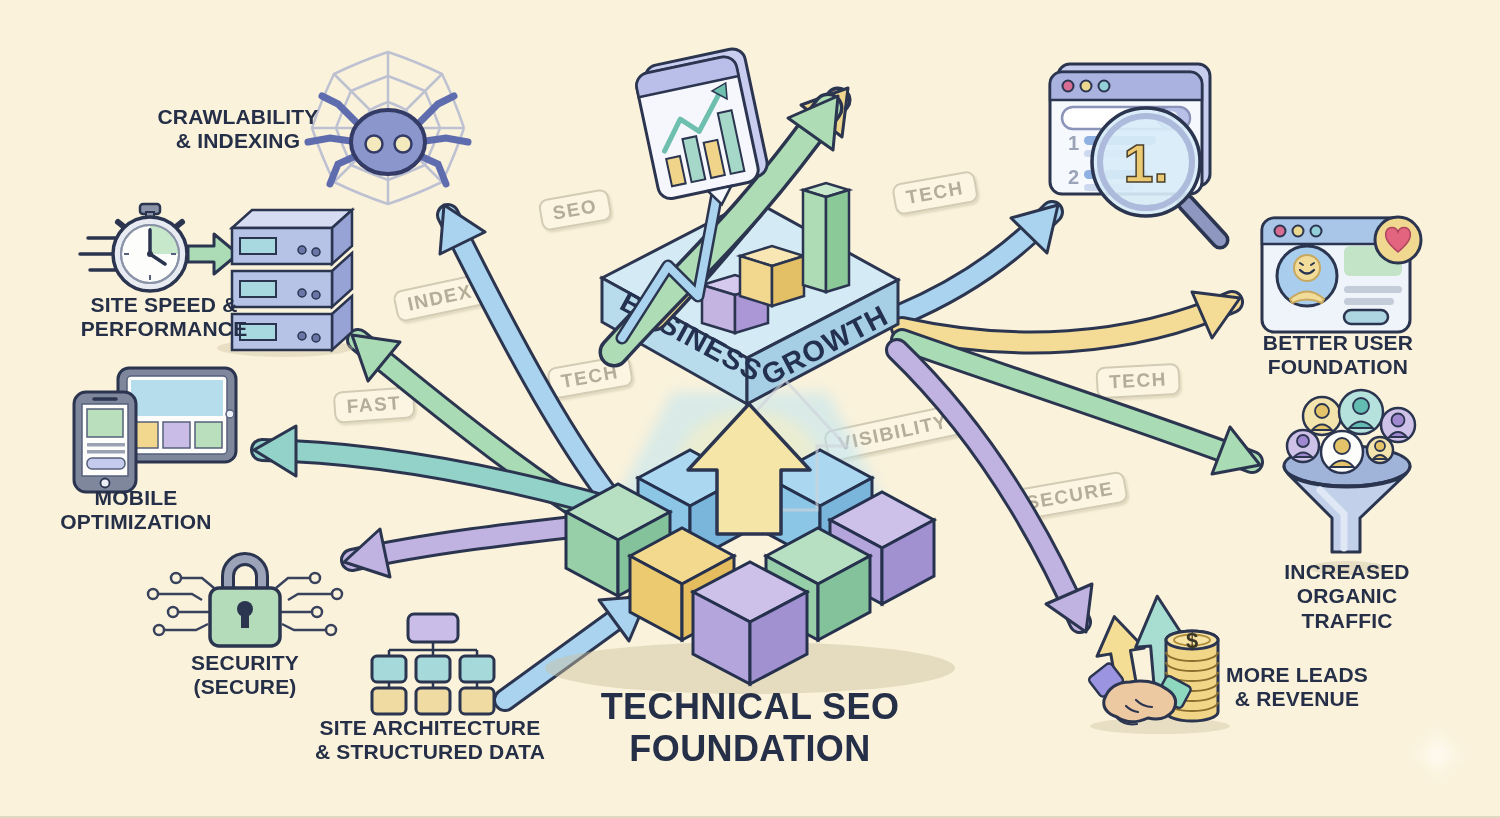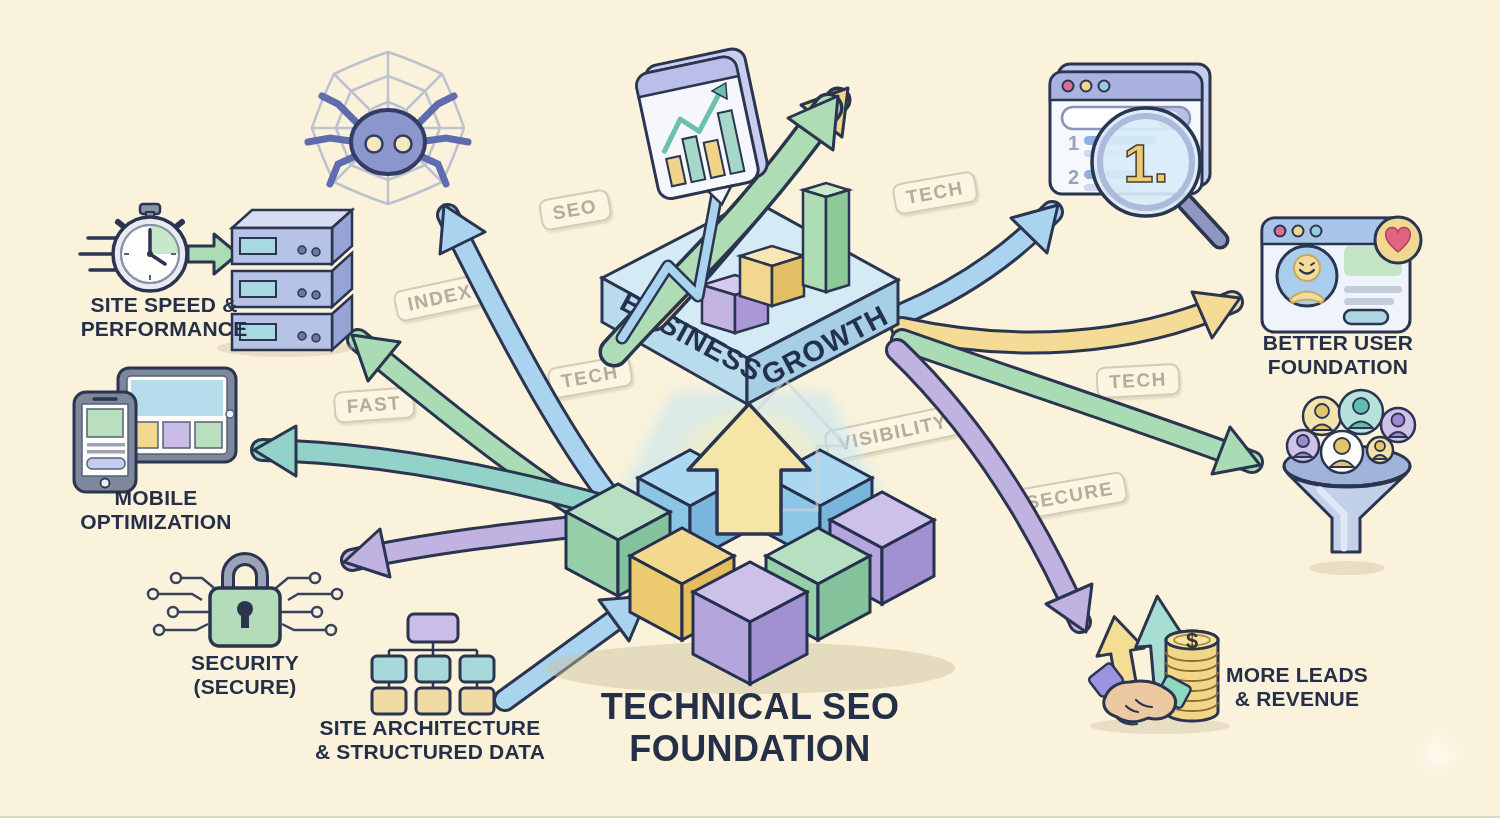--- a/index.html
+++ b/index.html
@@ -432,29 +432,33 @@
         <rect x="1092" y="668" width="28" height="24" rx="4" fill="#9B94E0" stroke="#2B3550" stroke-width="2.5" transform="rotate(-38 1106 680)"></rect>
         <rect x="1160" y="680" width="28" height="24" rx="4" fill="#8FD8C0" stroke="#2B3550" stroke-width="2.5" transform="rotate(28 1174 692)"></rect>
         <path d="M 1104 700 Q 1110 682 1130 682 Q 1152 678 1168 690 Q 1180 698 1173 711 Q 1164 722 1148 718 Q 1130 726 1117 717 Q 1102 712 1104 700 Z" fill="#ECC9A1" stroke="#2B3550" stroke-width="3" stroke-linejoin="round"></path>
         <path d="M 1136 700 q 7 7 16 7 M 1126 706 q 5 5 12 6 M 1117 718 q 8 8 20 6" fill="none" stroke="#2B3550" stroke-width="2.2" stroke-linecap="round"></path>
       </g>
     </g>
 
     <path d="M 1438 731 L 1445 749 L 1464 754 L 1445 759 L 1438 777 L 1431 759 L 1412 754 L 1431 749 Z" fill="rgba(255,253,246,0.9)" filter="url(#soft)"></path>
   </svg>
 
+  <div class="node-label" style="left:238px;top:105px;">CRAWLABILITY
+&amp; INDEXING</div>
   <div class="node-label" style="left:164px;top:293px;">SITE SPEED &amp;
 PERFORMANCE</div>
-  <div class="node-label" style="left:156px;top:486px;">MOBILE
+  <div class="node-label" style="left:136px;top:486px;">MOBILE
 OPTIMIZATION</div>
   <div class="node-label" style="left:245px;top:651px;">SECURITY
 (SECURE)</div>
   <div class="node-label" style="left:430px;top:716px;">SITE ARCHITECTURE
 &amp; STRUCTURED DATA</div>
   <div class="node-label big" style="left:750px;top:686px;">TECHNICAL SEO
 FOUNDATION</div>
   <div class="node-label" style="left:1338px;top:331px;">BETTER USER
 FOUNDATION</div>
+  <div class="node-label" style="left:1347px;top:560px;">INCREASED
+ORGANIC TRAFFIC</div>
   <div class="node-label" style="left:1289px;top:663px;margin-left:8px;">MORE LEADS
 &amp; REVENUE</div>
 
   <div class="bottom-edge"></div>
 </div>
 
 </body></html>

